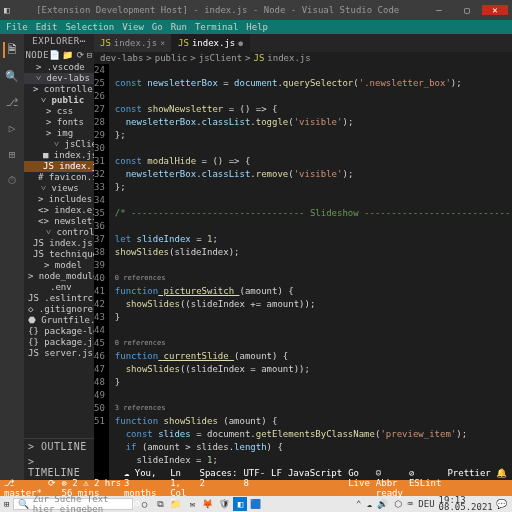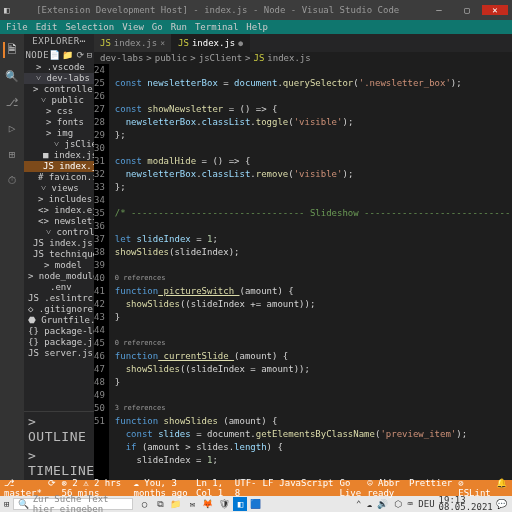--- a/index.html
+++ b/index.html
@@ -25,21 +25,21 @@
 .tree-item.active{background:#7d4a1a;color:#fff}
 .ti-icon{width:8px;margin-right:2px;font-size:7px}
 .ti-icon.folder{color:#dcb67a}
 .ti-icon.js{color:#cbcb41}
 .ti-icon.html{color:#e44d26}
 .ti-icon.md{color:#519aba}
 .ti-icon.json{color:#cbcb41}
 .ti-icon.git{color:#e44d26}
 .ti-icon.grunt{color:#e48632}
 .sb-bottom{border-top:1px solid #3c3c3c}
-.sb-sect{padding:2px 4px;font-size:13px;color:#bbb;letter-spacing:.5px}
+.sb-sect{padding:2px 4px;font-size:10px;color:#bbb;letter-spacing:.5px}
 .editor{flex:1;display:flex;flex-direction:column;background:#1e1e1e;overflow:hidden}
 .tabs{height:18px;background:#252526;display:flex}
 .tab{display:flex;align-items:center;gap:3px;padding:0 6px;font-size:8px;background:#2d2d2d;color:#969696;cursor:pointer;border-right:1px solid #1e1e1e}
 .tab.active{background:#1e1e1e;color:#fff}
 .tab-icon{color:#cbcb41}
 .tab-close{font-size:8px;color:#888}
 .bc{height:12px;font-size:7px;color:#a0a0a0;padding:0 6px;display:flex;align-items:center;gap:3px}
 .bc .js{color:#cbcb41}
 .code{flex:1;display:flex;overflow:hidden;font-size:9px;line-height:13px}
 .gutter{width:22px;background:#000000;text-align:right;color:#858585;padding-right:4px}
@@ -120,21 +120,21 @@
           <span>&gt; .vscode</span>
         </div>
         <div class="tree-item sel ind" style="padding-left: 2px;">
           <span class="ti-icon folder"></span>
           <span>˅ dev-labs</span>
         </div>
         <div class="tree-item ind1" style="padding-left: 7px;">
           <span class="ti-icon folder"></span>
           <span>&gt; controller</span>
         </div>
-        <div class="tree-item ind1" style="padding-left: 7px;">
+        <div class="tree-item ind1" style="padding-left: 7px; font-weight: bold;">
           <span class="ti-icon folder"></span>
           <span>˅ public</span>
         </div>
         <div class="tree-item ind2" style="padding-left: 12px;">
           <span class="ti-icon folder"></span>
           <span>&gt; css</span>
         </div>
         <div class="tree-item ind2" style="padding-left: 12px;">
           <span class="ti-icon folder"></span>
           <span>&gt; fonts</span>
@@ -290,27 +290,28 @@
 
 <div class="statusbar">
  <div class="sb-seg">
   <span>⎇ master*</span>
   <span>⟳</span>
   <span>⊗ 2 ⚠ 2 hrs 56 mins</span>
  </div>
  <div class="sb-seg">
   <span>☁ You, 3 months ago</span>
   <span>Ln 1, Col 1</span>
+  <span>Spaces: 2</span>
   <span>UTF-8</span>
   <span>LF</span>
   <span>JavaScript</span>
   <span>Go Live</span>
   <span>☺ Abbr ready</span>
+  <span>⊘ ESLint</span>
   <span>Prettier</span>
-  <span>⊘ ESLint</span>
   <span>🔔</span>
  </div>
 </div>
 
 <div class="taskbar">
  <div class="task-l">
   <span>⊞</span>
   <div class="task-search">
    <span>🔍</span>
    <span style="color:#888">Zur Suche Text hier eingeben</span>

